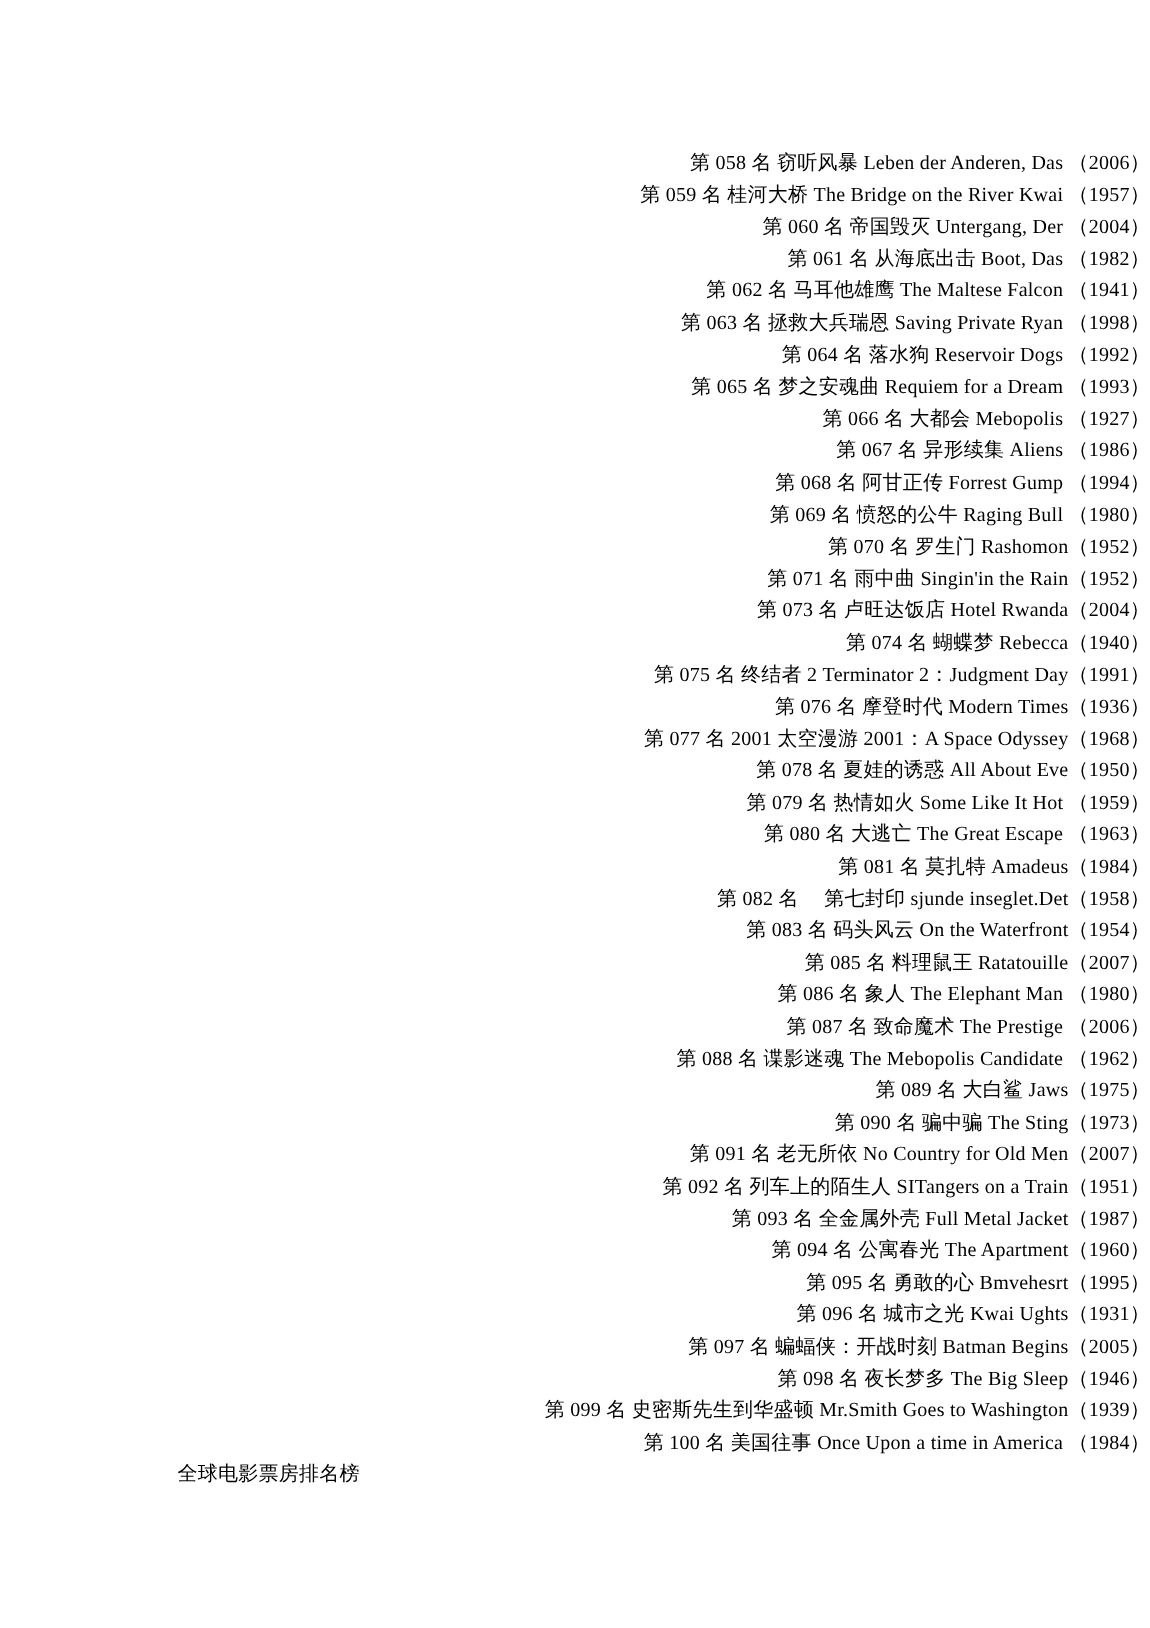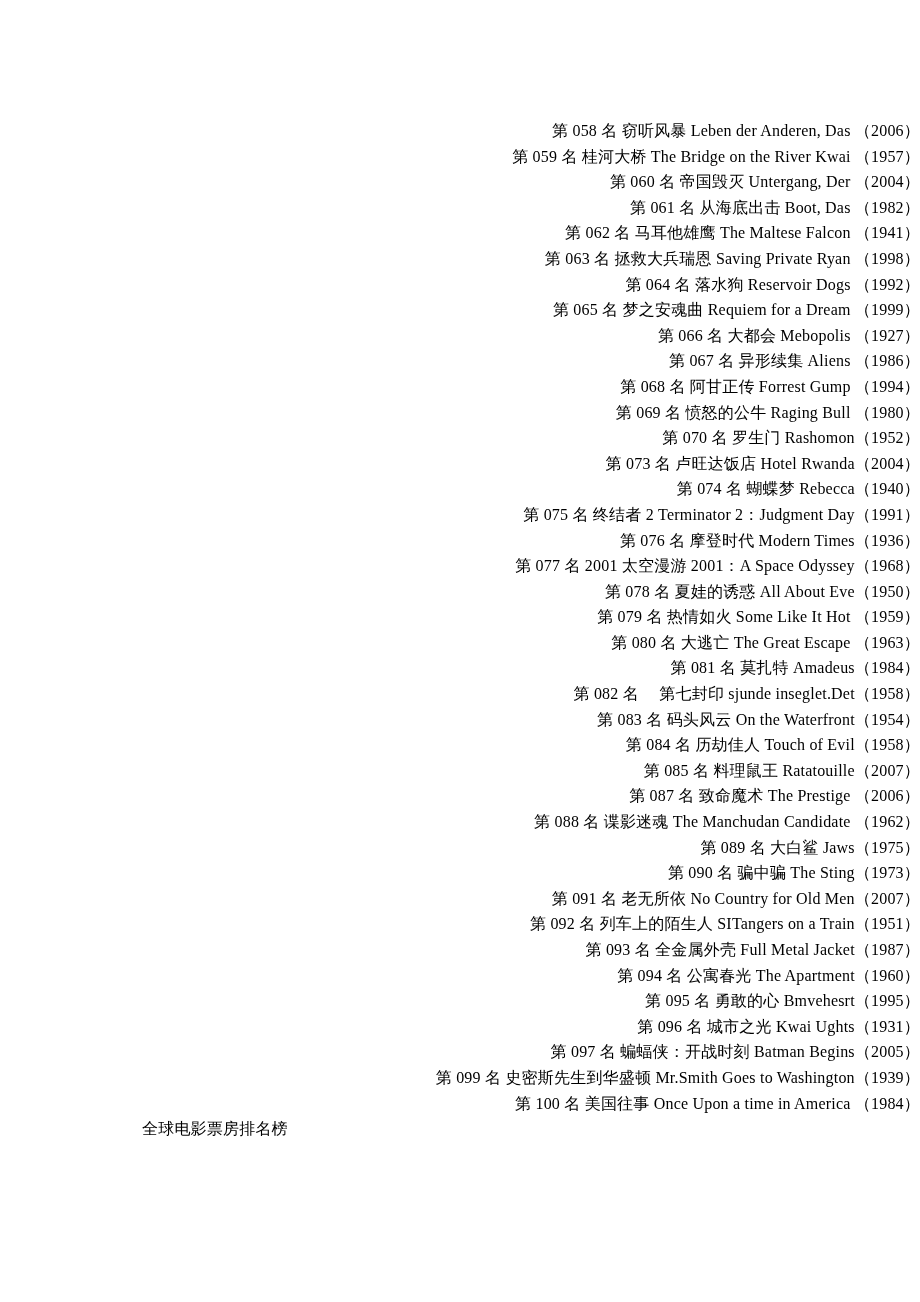--- a/index.html
+++ b/index.html
@@ -56,46 +56,48 @@
 <body>
 
 <div class="movie-list" id="movie-list">
     <div class="movie-item"><span class="rank-prefix">第 </span><span class="rank-num">058</span><span class="rank-suffix"> 名  </span><span class="title-cn">窃听风暴</span> <span class="title-en">Leben der Anderen, Das </span><span class="year">（2006）</span></div>
     <div class="movie-item"><span class="rank-prefix">第 </span><span class="rank-num">059</span><span class="rank-suffix"> 名  </span><span class="title-cn">桂河大桥</span> <span class="title-en">The Bridge on the River Kwai </span><span class="year">（1957）</span></div>
     <div class="movie-item"><span class="rank-prefix">第 </span><span class="rank-num">060</span><span class="rank-suffix"> 名  </span><span class="title-cn">帝国毁灭</span> <span class="title-en">Untergang, Der </span><span class="year">（2004）</span></div>
     <div class="movie-item"><span class="rank-prefix">第 </span><span class="rank-num">061</span><span class="rank-suffix"> 名  </span><span class="title-cn">从海底出击</span> <span class="title-en">Boot, Das </span><span class="year">（1982）</span></div>
     <div class="movie-item"><span class="rank-prefix">第 </span><span class="rank-num">062</span><span class="rank-suffix"> 名  </span><span class="title-cn">马耳他雄鹰</span> <span class="title-en">The Maltese Falcon </span><span class="year">（1941）</span></div>
     <div class="movie-item"><span class="rank-prefix">第 </span><span class="rank-num">063</span><span class="rank-suffix"> 名  </span><span class="title-cn">拯救大兵瑞恩</span> <span class="title-en">Saving Private Ryan </span><span class="year">（1998）</span></div>
     <div class="movie-item"><span class="rank-prefix">第 </span><span class="rank-num">064</span><span class="rank-suffix"> 名  </span><span class="title-cn">落水狗</span> <span class="title-en">Reservoir Dogs </span><span class="year">（1992）</span></div>
-    <div class="movie-item"><span class="rank-prefix">第 </span><span class="rank-num">065</span><span class="rank-suffix"> 名  </span><span class="title-cn">梦之安魂曲</span> <span class="title-en">Requiem for a Dream </span><span class="year">（1999）</span></div>
+    <div class="movie-item"><span class="rank-prefix">第 </span><span class="rank-num">065</span><span class="rank-suffix"> 名  </span><span class="title-cn">梦之安魂曲</span> <span class="title-en">Requiem for a Dream </span><span class="year">（1993）</span></div>
     <div class="movie-item"><span class="rank-prefix">第 </span><span class="rank-num">066</span><span class="rank-suffix"> 名  </span><span class="title-cn">大都会</span> <span class="title-en">Mebopolis </span><span class="year">（1927）</span></div>
     <div class="movie-item"><span class="rank-prefix">第 </span><span class="rank-num">067</span><span class="rank-suffix"> 名  </span><span class="title-cn">异形续集</span> <span class="title-en">Aliens </span><span class="year">（1986）</span></div>
     <div class="movie-item"><span class="rank-prefix">第 </span><span class="rank-num">068</span><span class="rank-suffix"> 名  </span><span class="title-cn">阿甘正传</span> <span class="title-en">Forrest Gump </span><span class="year">（1994）</span></div>
     <div class="movie-item"><span class="rank-prefix">第 </span><span class="rank-num">069</span><span class="rank-suffix"> 名  </span><span class="title-cn">愤怒的公牛</span> <span class="title-en">Raging Bull </span><span class="year">（1980）</span></div>
     <div class="movie-item"><span class="rank-prefix">第 </span><span class="rank-num">070</span><span class="rank-suffix"> 名  </span><span class="title-cn">罗生门</span> <span class="title-en">Rashomon</span><span class="year">（1952）</span></div>
+    <div class="movie-item"><span class="rank-prefix">第 </span><span class="rank-num">071</span><span class="rank-suffix"> 名  </span><span class="title-cn">雨中曲</span> <span class="title-en">Singin'in the Rain</span><span class="year">（1952）</span></div>
     <div class="movie-item"><span class="rank-prefix">第 </span><span class="rank-num">073</span><span class="rank-suffix"> 名  </span><span class="title-cn">卢旺达饭店</span> <span class="title-en">Hotel Rwanda</span><span class="year">（2004）</span></div>
     <div class="movie-item"><span class="rank-prefix">第 </span><span class="rank-num">074</span><span class="rank-suffix"> 名  </span><span class="title-cn">蝴蝶梦</span> <span class="title-en">Rebecca</span><span class="year">（1940）</span></div>
     <div class="movie-item"><span class="rank-prefix">第 </span><span class="rank-num">075</span><span class="rank-suffix"> 名  </span><span class="title-cn">终结者 2</span> <span class="title-en">Terminator 2：Judgment Day</span><span class="year">（1991）</span></div>
     <div class="movie-item"><span class="rank-prefix">第 </span><span class="rank-num">076</span><span class="rank-suffix"> 名  </span><span class="title-cn">摩登时代</span> <span class="title-en">Modern Times</span><span class="year">（1936）</span></div>
     <div class="movie-item"><span class="rank-prefix">第 </span><span class="rank-num">077</span><span class="rank-suffix"> 名  </span><span class="title-cn">2001 太空漫游</span> <span class="title-en">2001：A Space Odyssey</span><span class="year">（1968）</span></div>
     <div class="movie-item"><span class="rank-prefix">第 </span><span class="rank-num">078</span><span class="rank-suffix"> 名  </span><span class="title-cn">夏娃的诱惑</span> <span class="title-en">All About Eve</span><span class="year">（1950）</span></div>
     <div class="movie-item"><span class="rank-prefix">第 </span><span class="rank-num">079</span><span class="rank-suffix"> 名  </span><span class="title-cn">热情如火</span> <span class="title-en">Some Like It Hot </span><span class="year">（1959）</span></div>
     <div class="movie-item"><span class="rank-prefix">第 </span><span class="rank-num">080</span><span class="rank-suffix"> 名  </span><span class="title-cn">大逃亡</span> <span class="title-en">The Great Escape </span><span class="year">（1963）</span></div>
     <div class="movie-item"><span class="rank-prefix">第 </span><span class="rank-num">081</span><span class="rank-suffix"> 名  </span><span class="title-cn">莫扎特</span> <span class="title-en">Amadeus</span><span class="year">（1984）</span></div>
     <div class="movie-item"><span class="rank-prefix">第 </span><span class="rank-num">082</span><span class="rank-suffix"> 名  </span><span class="title-cn">　第七封印</span> <span class="title-en">sjunde inseglet.Det</span><span class="year">（1958）</span></div>
     <div class="movie-item"><span class="rank-prefix">第 </span><span class="rank-num">083</span><span class="rank-suffix"> 名  </span><span class="title-cn">码头风云</span> <span class="title-en">On the Waterfront</span><span class="year">（1954）</span></div>
-    <div class="movie-item"><span class="rank-prefix">第 </span><span class="rank-num">084</span><span class="rank-suffix"> 名  </span><span class="title-cn">历劫佳人</span> <span class="title-en">Touch of Evil</span><span class="year">（1958）</span></div>
     <div class="movie-item"><span class="rank-prefix">第 </span><span class="rank-num">085</span><span class="rank-suffix"> 名  </span><span class="title-cn">料理鼠王</span> <span class="title-en">Ratatouille</span><span class="year">（2007）</span></div>
+    <div class="movie-item"><span class="rank-prefix">第 </span><span class="rank-num">086</span><span class="rank-suffix"> 名  </span><span class="title-cn">象人</span> <span class="title-en">The Elephant Man </span><span class="year">（1980）</span></div>
     <div class="movie-item"><span class="rank-prefix">第 </span><span class="rank-num">087</span><span class="rank-suffix"> 名  </span><span class="title-cn">致命魔术</span> <span class="title-en">The Prestige </span><span class="year">（2006）</span></div>
-    <div class="movie-item"><span class="rank-prefix">第 </span><span class="rank-num">088</span><span class="rank-suffix"> 名  </span><span class="title-cn">谍影迷魂</span> <span class="title-en">The Manchudan Candidate </span><span class="year">（1962）</span></div>
+    <div class="movie-item"><span class="rank-prefix">第 </span><span class="rank-num">088</span><span class="rank-suffix"> 名  </span><span class="title-cn">谍影迷魂</span> <span class="title-en">The Mebopolis Candidate </span><span class="year">（1962）</span></div>
     <div class="movie-item"><span class="rank-prefix">第 </span><span class="rank-num">089</span><span class="rank-suffix"> 名  </span><span class="title-cn">大白鲨</span> <span class="title-en">Jaws</span><span class="year">（1975）</span></div>
     <div class="movie-item"><span class="rank-prefix">第 </span><span class="rank-num">090</span><span class="rank-suffix"> 名  </span><span class="title-cn">骗中骗</span> <span class="title-en">The Sting</span><span class="year">（1973）</span></div>
     <div class="movie-item"><span class="rank-prefix">第 </span><span class="rank-num">091</span><span class="rank-suffix"> 名  </span><span class="title-cn">老无所依</span> <span class="title-en">No Country for Old Men</span><span class="year">（2007）</span></div>
     <div class="movie-item"><span class="rank-prefix">第 </span><span class="rank-num">092</span><span class="rank-suffix"> 名  </span><span class="title-cn">列车上的陌生人</span> <span class="title-en">SITangers on a Train</span><span class="year">（1951）</span></div>
     <div class="movie-item"><span class="rank-prefix">第 </span><span class="rank-num">093</span><span class="rank-suffix"> 名  </span><span class="title-cn">全金属外壳</span> <span class="title-en">Full Metal Jacket</span><span class="year">（1987）</span></div>
     <div class="movie-item"><span class="rank-prefix">第 </span><span class="rank-num">094</span><span class="rank-suffix"> 名  </span><span class="title-cn">公寓春光</span> <span class="title-en">The Apartment</span><span class="year">（1960）</span></div>
     <div class="movie-item"><span class="rank-prefix">第 </span><span class="rank-num">095</span><span class="rank-suffix"> 名  </span><span class="title-cn">勇敢的心</span> <span class="title-en">Bmvehesrt</span><span class="year">（1995）</span></div>
     <div class="movie-item"><span class="rank-prefix">第 </span><span class="rank-num">096</span><span class="rank-suffix"> 名  </span><span class="title-cn">城市之光</span> <span class="title-en">Kwai Ughts</span><span class="year">（1931）</span></div>
     <div class="movie-item"><span class="rank-prefix">第 </span><span class="rank-num">097</span><span class="rank-suffix"> 名  </span><span class="title-cn">蝙蝠侠：开战时刻</span> <span class="title-en">Batman Begins</span><span class="year">（2005）</span></div>
+    <div class="movie-item"><span class="rank-prefix">第 </span><span class="rank-num">098</span><span class="rank-suffix"> 名  </span><span class="title-cn">夜长梦多</span> <span class="title-en">The Big Sleep</span><span class="year">（1946）</span></div>
     <div class="movie-item"><span class="rank-prefix">第 </span><span class="rank-num">099</span><span class="rank-suffix"> 名  </span><span class="title-cn">史密斯先生到华盛顿</span> <span class="title-en">Mr.Smith Goes to Washington</span><span class="year">（1939）</span></div>
     <div class="movie-item"><span class="rank-prefix">第 </span><span class="rank-num">100</span><span class="rank-suffix"> 名  </span><span class="title-cn">美国往事</span> <span class="title-en">Once Upon a time in America </span><span class="year">（1984）</span></div>
   </div>
 <div class="footer-line">全球电影票房排名榜</div>
 
 </body></html>

